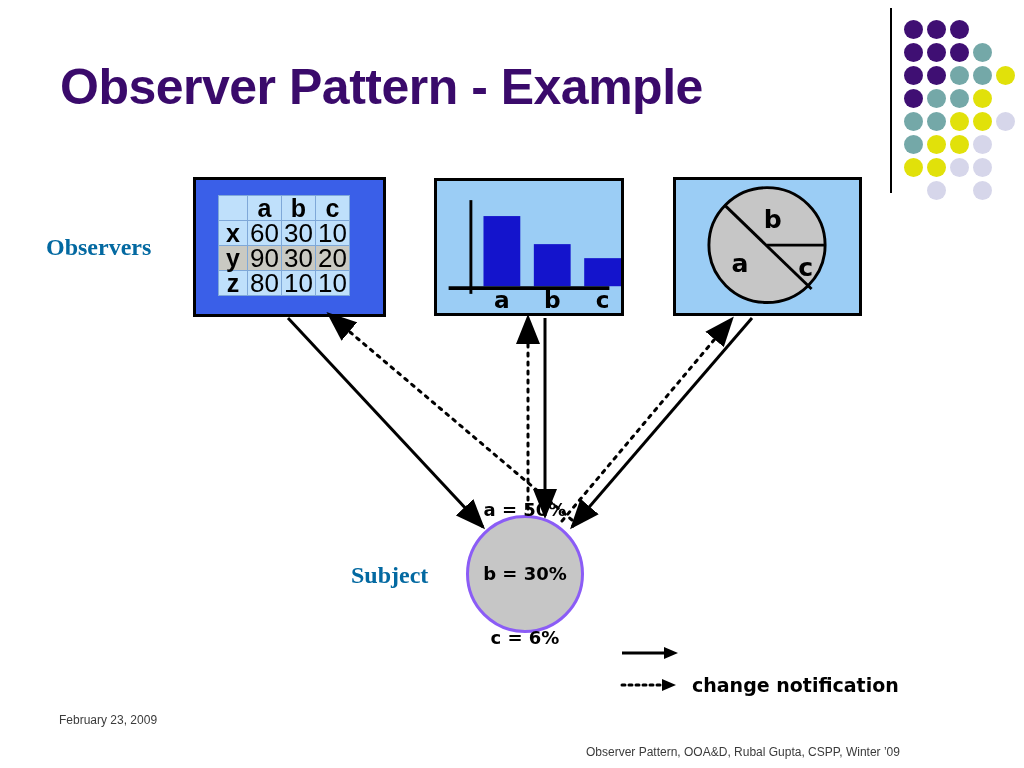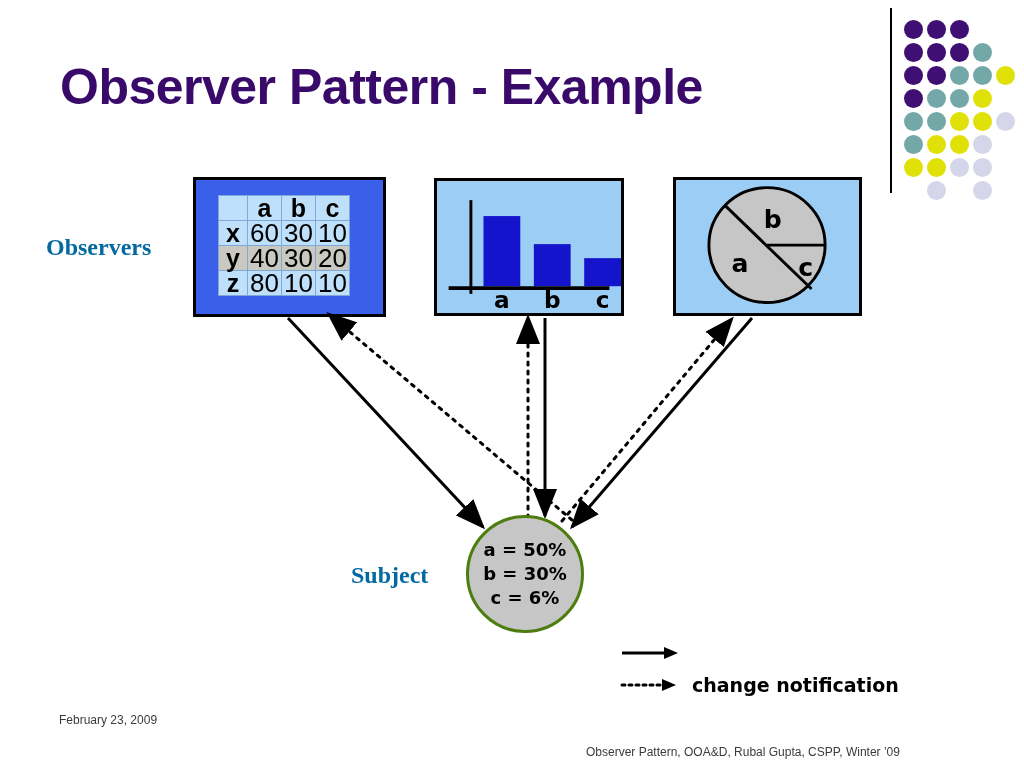--- a/index.html
+++ b/index.html
@@ -126,26 +126,27 @@
 
   
   #subject {
     position: absolute;
     left: 466px;
     top: 515px;
     width: 118px;
     height: 118px;
     border-radius: 50%;
     background: #c6c6c6;
-    border: 3px solid #4d7c0f;
+    border: 3px solid #8b5cf6;
     box-sizing: border-box;
     display: flex;
     flex-direction: column;
     align-items: center;
     justify-content: center;
+    gap: 40px;
   }
   #subject .sline {
     font-family: "DejaVu Sans", sans-serif;
     font-size: 18px;
     font-weight: bold;
     color: #000000;
     line-height: 24px;
     white-space: nowrap;
   }
 
@@ -243,21 +244,21 @@
             <th class="">c</th>
           </tr>
           <tr>
             <th class="rowhead">x</th>
             <td class="num">60</td>
             <td class="num">30</td>
             <td class="num">10</td>
           </tr>
           <tr class="highlight">
             <th class="rowhead">y</th>
-            <td class="num">40</td>
+            <td class="num">90</td>
             <td class="num">30</td>
             <td class="num">20</td>
           </tr>
           <tr>
             <th class="rowhead">z</th>
             <td class="num">80</td>
             <td class="num">10</td>
             <td class="num">10</td>
           </tr>
         </tbody>

